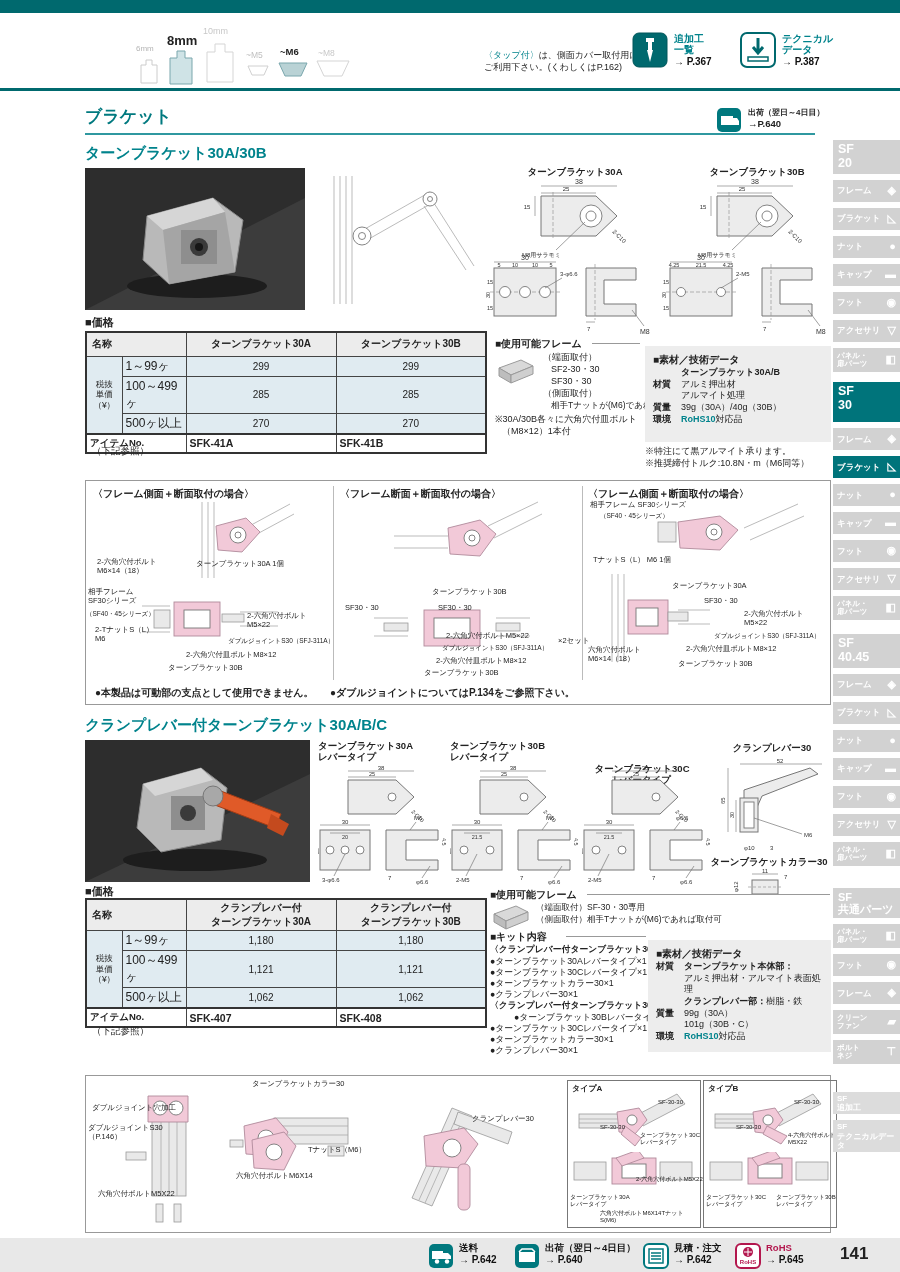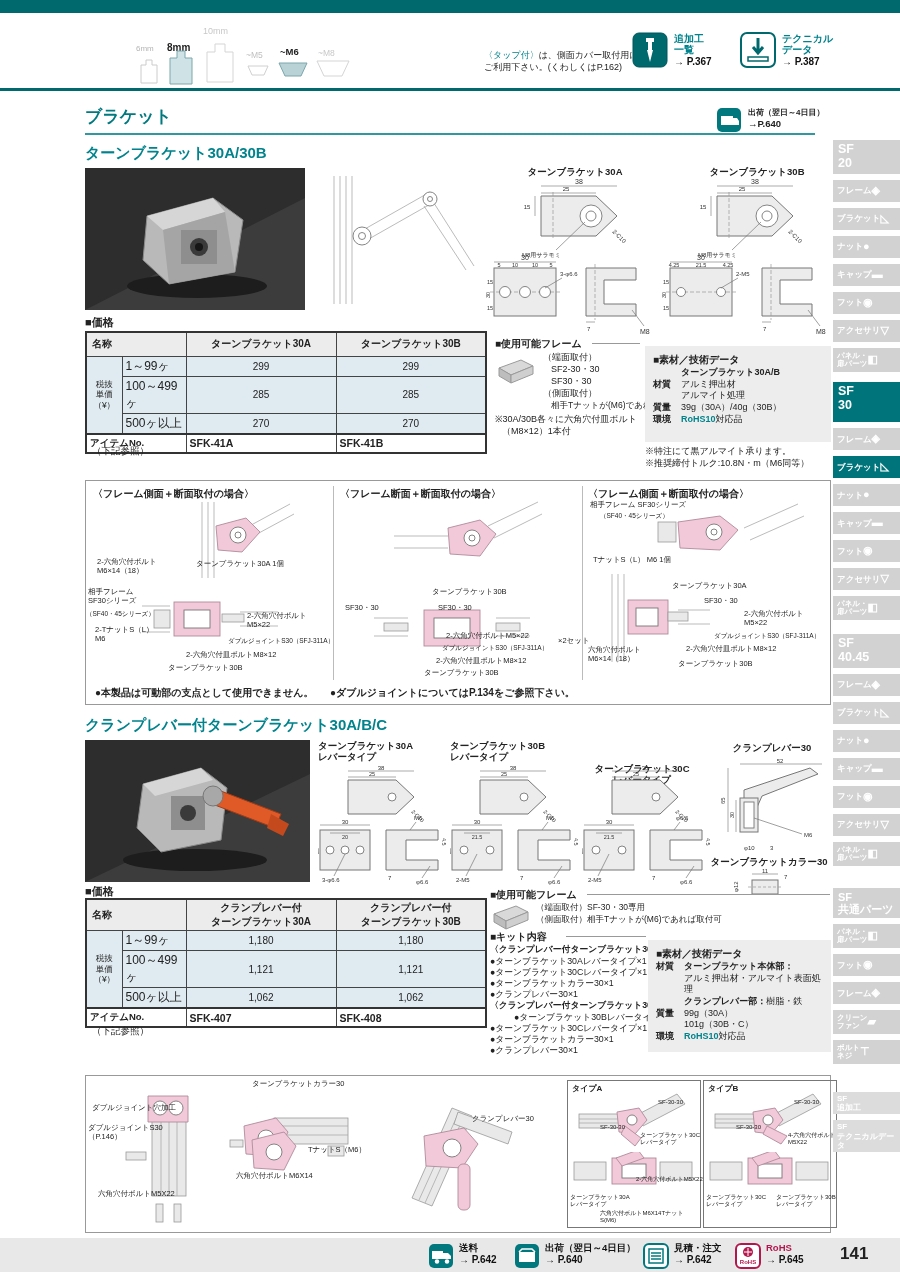--- a/index.html
+++ b/index.html
@@ -47,21 +47,21 @@
 .co65{font-size:6.5px}
 .co6{font-size:6px}
 .ptitle{font-size:9.5px;font-weight:bold;color:#222;text-align:center;line-height:1.2}
 .matbox{background:#ededed;padding:7px 8px}
 .matrow{font-size:9px;line-height:1.3}
 .klab{display:inline-block;width:28px;font-weight:bold;vertical-align:top}
 .kit9{font-size:8.8px;line-height:1.22}
 
 .sgroup{width:67px}
 .stab{background:#d2d2d2;color:#fff;font-weight:bold;font-size:12.5px;line-height:1.1;padding:3px 5px;margin-bottom:6px;white-space:pre-line}
-.si{background:#d2d2d2;color:#fff;font-weight:bold;font-size:8.5px;height:22px;margin-bottom:6px;display:flex;align-items:center;justify-content:flex-start;padding:0 4px;white-space:pre-line;line-height:1.05}
+.si{background:#d2d2d2;color:#fff;font-weight:bold;font-size:8.5px;height:22px;margin-bottom:6px;display:flex;align-items:center;justify-content:space-between;padding:0 4px;white-space:pre-line;line-height:1.05}
 .si.tall{height:24px;font-size:7.5px}
 .sig{font-size:11px}
 .act{background:#00747b !important}
 .splain{background:#dcdcdc;color:#fff;font-weight:bold;font-size:8px;line-height:1.15;padding:2px 4px;margin-bottom:6px;white-space:pre-line}
 
 .footer{left:0;top:1238px;width:900px;height:34px;background:#e8e8e8}
 .flabel{font-size:9.5px;font-weight:bold;color:#111;line-height:1.25}
 .fpage{font-size:10px;font-weight:bold;color:#111}
 .icon-sq{border-radius:5px}
 .hd{font-size:10px;font-weight:bold}
@@ -70,21 +70,21 @@
 <body>
 
 <div id="canvas">
 
 <div class="abs topbar"></div>
 
 <div class="abs" style="left:136px;top:44px;font-size:8px;color:#b5b5b5">6mm</div>
 <svg class="abs" style="left:138px;top:56px" width="22" height="30">
       <path d="M3,9 h5 v-5 h6 v5 h5 v18 h-16 z" fill="#fff" stroke="#ccc"></path>
     </svg>
-<div class="abs b" style="left:167px;top:42px;font-size:10px;color:#222">8mm</div>
+<div class="abs b" style="left:167px;top:33px;font-size:13px;color:#222">8mm</div>
 <svg class="abs" style="left:166px;top:46px" width="30" height="42">
       <path d="M4,12 h7 v-7 h8 v7 h7 v26 h-22 z" fill="#cfe3e6" stroke="#7aa7ad"></path>
     </svg>
 <div class="abs" style="left:203px;top:26px;font-size:9px;color:#c8c8c8">10mm</div>
 <svg class="abs" style="left:202px;top:38px" width="36" height="50">
       <path d="M5,14 h8 v-8 h10 v8 h8 v30 h-26 z" fill="#fff" stroke="#d5d5d5"></path>
     </svg>
 
 <div class="abs" style="left:246px;top:50px;font-size:8.5px;color:#c0c0c0">~M5</div>
 <svg class="abs" style="left:246px;top:64px" width="24" height="14">

